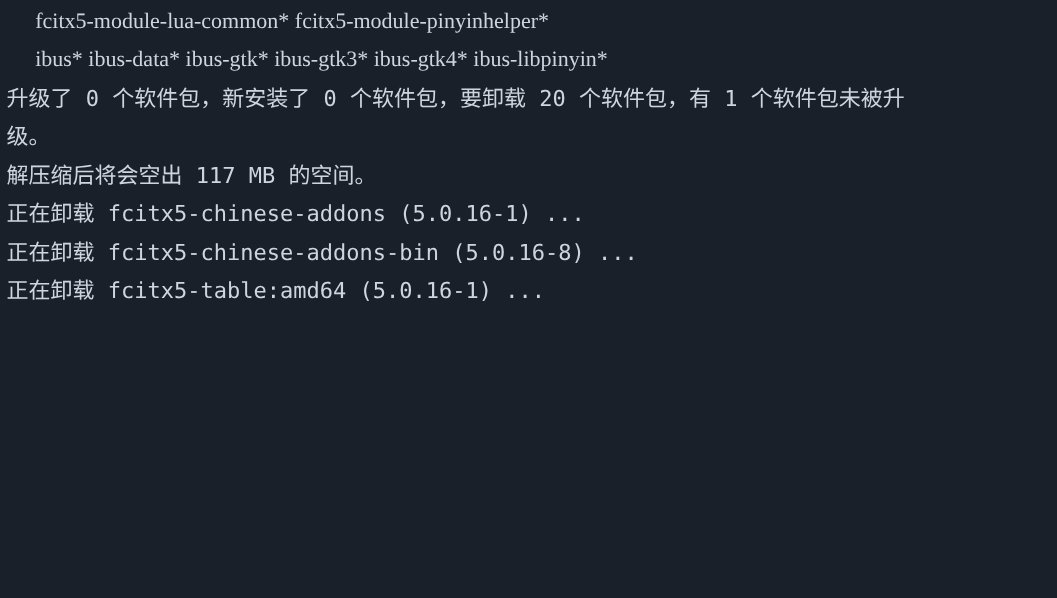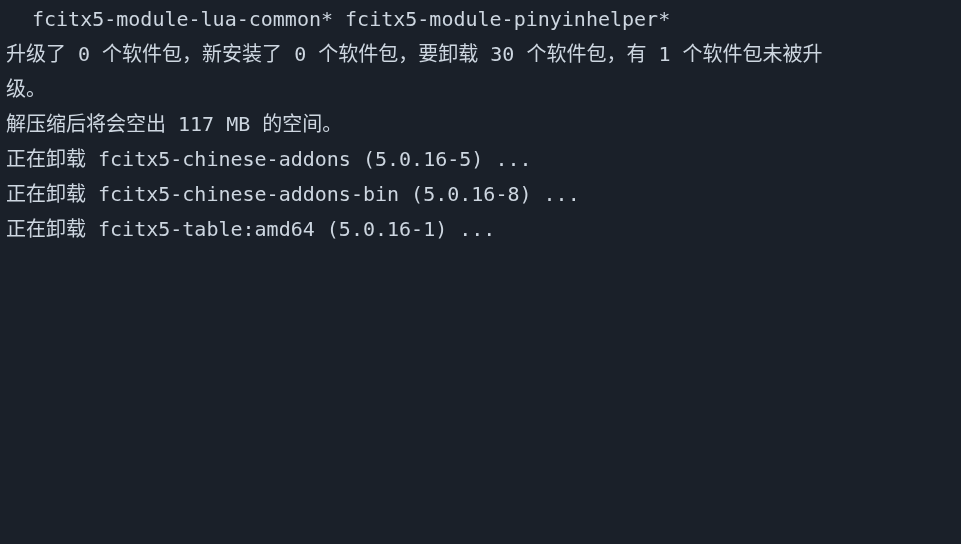--- a/index.html
+++ b/index.html
@@ -22,20 +22,21 @@
     .terminal {
       padding-left: 6px;
       padding-top: 2px;
     }
     .line {
       white-space: pre;
       position: relative;
     }
     .indent {
       padding-left: 26px;
+      font-family: Liberation Serif, serif;
     }
     .prompt-line {
       position: relative;
       display: inline-block;
     }
     .underline-annotation {
       position: absolute;
       bottom: -2px;
       left: 0;
       width: 374px;
@@ -58,20 +59,21 @@
       background: #ff0000;
       border-radius: 50% 50% 50% 0;
       transform: rotate(10deg);
     }
   </style>
 </head>
 <body>
 
 <div class="terminal">
   <div class="line indent">fcitx5-module-lua-common* fcitx5-module-pinyinhelper*</div>
-  <div class="line">升级了 0 个软件包，新安装了 0 个软件包，要卸载 30 个软件包，有 1 个软件包未被升</div>
+  <div class="line indent">ibus* ibus-data* ibus-gtk* ibus-gtk3* ibus-gtk4* ibus-libpinyin*</div>
+  <div class="line">升级了 0 个软件包，新安装了 0 个软件包，要卸载 20 个软件包，有 1 个软件包未被升</div>
   <div class="line">级。</div>
   <div class="line">解压缩后将会空出 117 MB 的空间。</div>
-  <div class="line">正在卸载 fcitx5-chinese-addons (5.0.16-5) ...</div>
+  <div class="line">正在卸载 fcitx5-chinese-addons (5.0.16-1) ...</div>
   <div class="line">正在卸载 fcitx5-chinese-addons-bin (5.0.16-8) ...</div>
   <div class="line">正在卸载 fcitx5-table:amd64 (5.0.16-1) ...</div>
 
 </div>
 
 </body></html>

